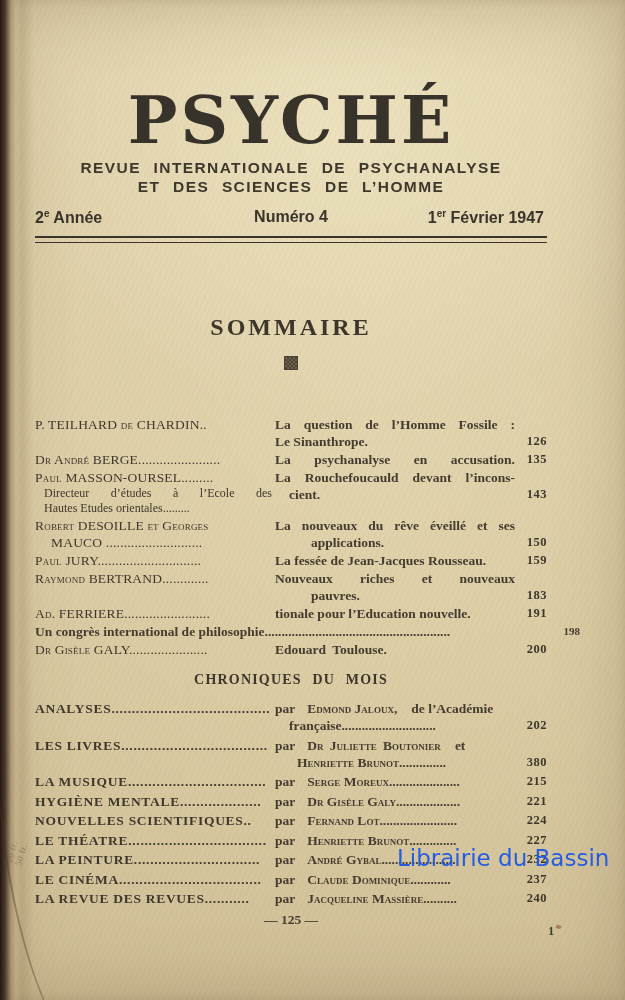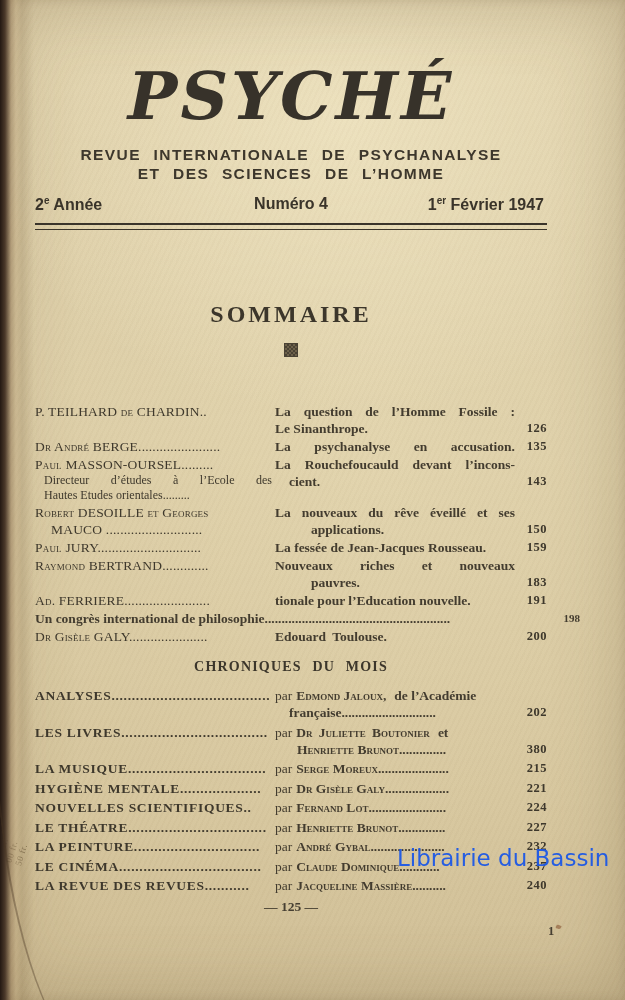--- a/index.html
+++ b/index.html
@@ -17,23 +17,23 @@
     background:repeating-linear-gradient(115deg, rgba(120,100,65,.05) 0 2px, rgba(255,245,215,.04) 2px 5px);}
   
   .binding{position:absolute;left:0;top:0;width:34px;height:100%;
     background:linear-gradient(90deg,#231812 0,#4b392a 5px,rgba(140,112,80,.45) 11px,rgba(190,165,125,.35) 16px,rgba(120,95,60,.18) 22px,rgba(120,95,60,0) 34px);}
   .page-edge-line{position:absolute;left:10px;bottom:-60px;width:90px;height:330px;
     border-left:2px solid rgba(70,52,34,.38);border-radius:0 0 0 70%;transform:rotate(-7deg);}
   .edge-notes{position:absolute;left:-6px;top:858px;transform:rotate(-73deg);transform-origin:left top;
     font-size:9px;color:rgba(95,78,50,.60);letter-spacing:.5px;line-height:10px;white-space:nowrap;}
   
   .content{position:absolute;left:35px;top:0;width:512px;}
-  .title{margin-top:58px;text-align:center;font-family:"DejaVu Serif","Liberation Serif",serif;
-    font-style:italic;font-weight:bold;font-size:66px;line-height:76px;letter-spacing:3px;color:#37322a;}
-  .subtitle{margin-top:11px;text-align:center;font-family:"Liberation Sans","DejaVu Sans",sans-serif;
+  .title{margin-top:82px;text-align:center;font-family:"DejaVu Serif","Liberation Serif",serif;
+    font-weight:bold;font-size:66px;line-height:76px;letter-spacing:3px;color:#37322a;}
+  .subtitle{text-align:center;font-family:"Liberation Sans","DejaVu Sans",sans-serif;
     font-weight:bold;font-size:15.5px;line-height:19px;letter-spacing:1.4px;word-spacing:7px;color:#3d372c;}
   .issue-row{position:relative;margin-top:12px;height:20px;
     font-family:"Liberation Sans","DejaVu Sans",sans-serif;font-weight:bold;font-size:16px;color:#3a342a;}
   .issue-left{position:absolute;left:0;top:0;}
   .issue-center{position:absolute;left:50%;transform:translateX(-50%);top:0;}
   .issue-right{position:absolute;right:3px;top:0;}
   sup{font-size:10px;}
   .double-rule{margin-top:8px;height:4px;border-top:2.5px solid #3a342a;border-bottom:1.4px solid #3a342a;}
   .sommaire{margin-top:71px;text-align:center;font-size:24px;line-height:27px;letter-spacing:3px;
     font-weight:bold;color:#3c362b;}
@@ -56,22 +56,22 @@
   .pg{position:absolute;left:100%;bottom:0;width:32px;text-align:right;font-size:12.5px;
     font-weight:bold;color:#3e382c;letter-spacing:.5px;}
   .trow-full{position:relative;margin-bottom:1px;font-size:13.5px;line-height:17px;font-weight:bold;color:#433c2f;}
   .full-line{width:478px;white-space:nowrap;overflow:hidden;}
   .pg-full{position:absolute;right:-33px;bottom:0;width:32px;text-align:right;font-size:11px;}
   .chron-head{margin-top:14px;text-align:center;font-weight:bold;font-size:14px;line-height:16px;
     letter-spacing:1.2px;word-spacing:6px;color:#3c362b;}
   .chron{margin-top:12px;}
   .chron .trow{margin-bottom:2.5px;}
   .ctitle .aline{font-weight:bold;letter-spacing:.7px;}
-  .par{font-weight:normal;margin-right:4px;}
-  .rest{margin-left:8px;}
+  .par{font-weight:bold;margin-right:12px;}
+  .rest{margin-left:14px;}
   .ws{word-spacing:3px;}
   .footer-row{position:relative;margin-top:5px;text-align:center;font-size:13.5px;font-weight:bold;color:#463f32;}
   .signature{position:absolute;left:548px;top:924px;font-size:12.5px;font-weight:bold;color:#463f32;}
   .watermark{position:absolute;left:397px;top:845px;font-family:"DejaVu Sans","Liberation Sans",sans-serif;
     font-size:23px;white-space:nowrap;opacity:.95;z-index:5;}
   .speck1{position:absolute;left:556px;top:925px;width:5px;height:4px;background:rgba(130,75,40,.55);border-radius:2px 0 3px 1px;transform:rotate(25deg);}
 </style>
 </head>
 <body>
 

